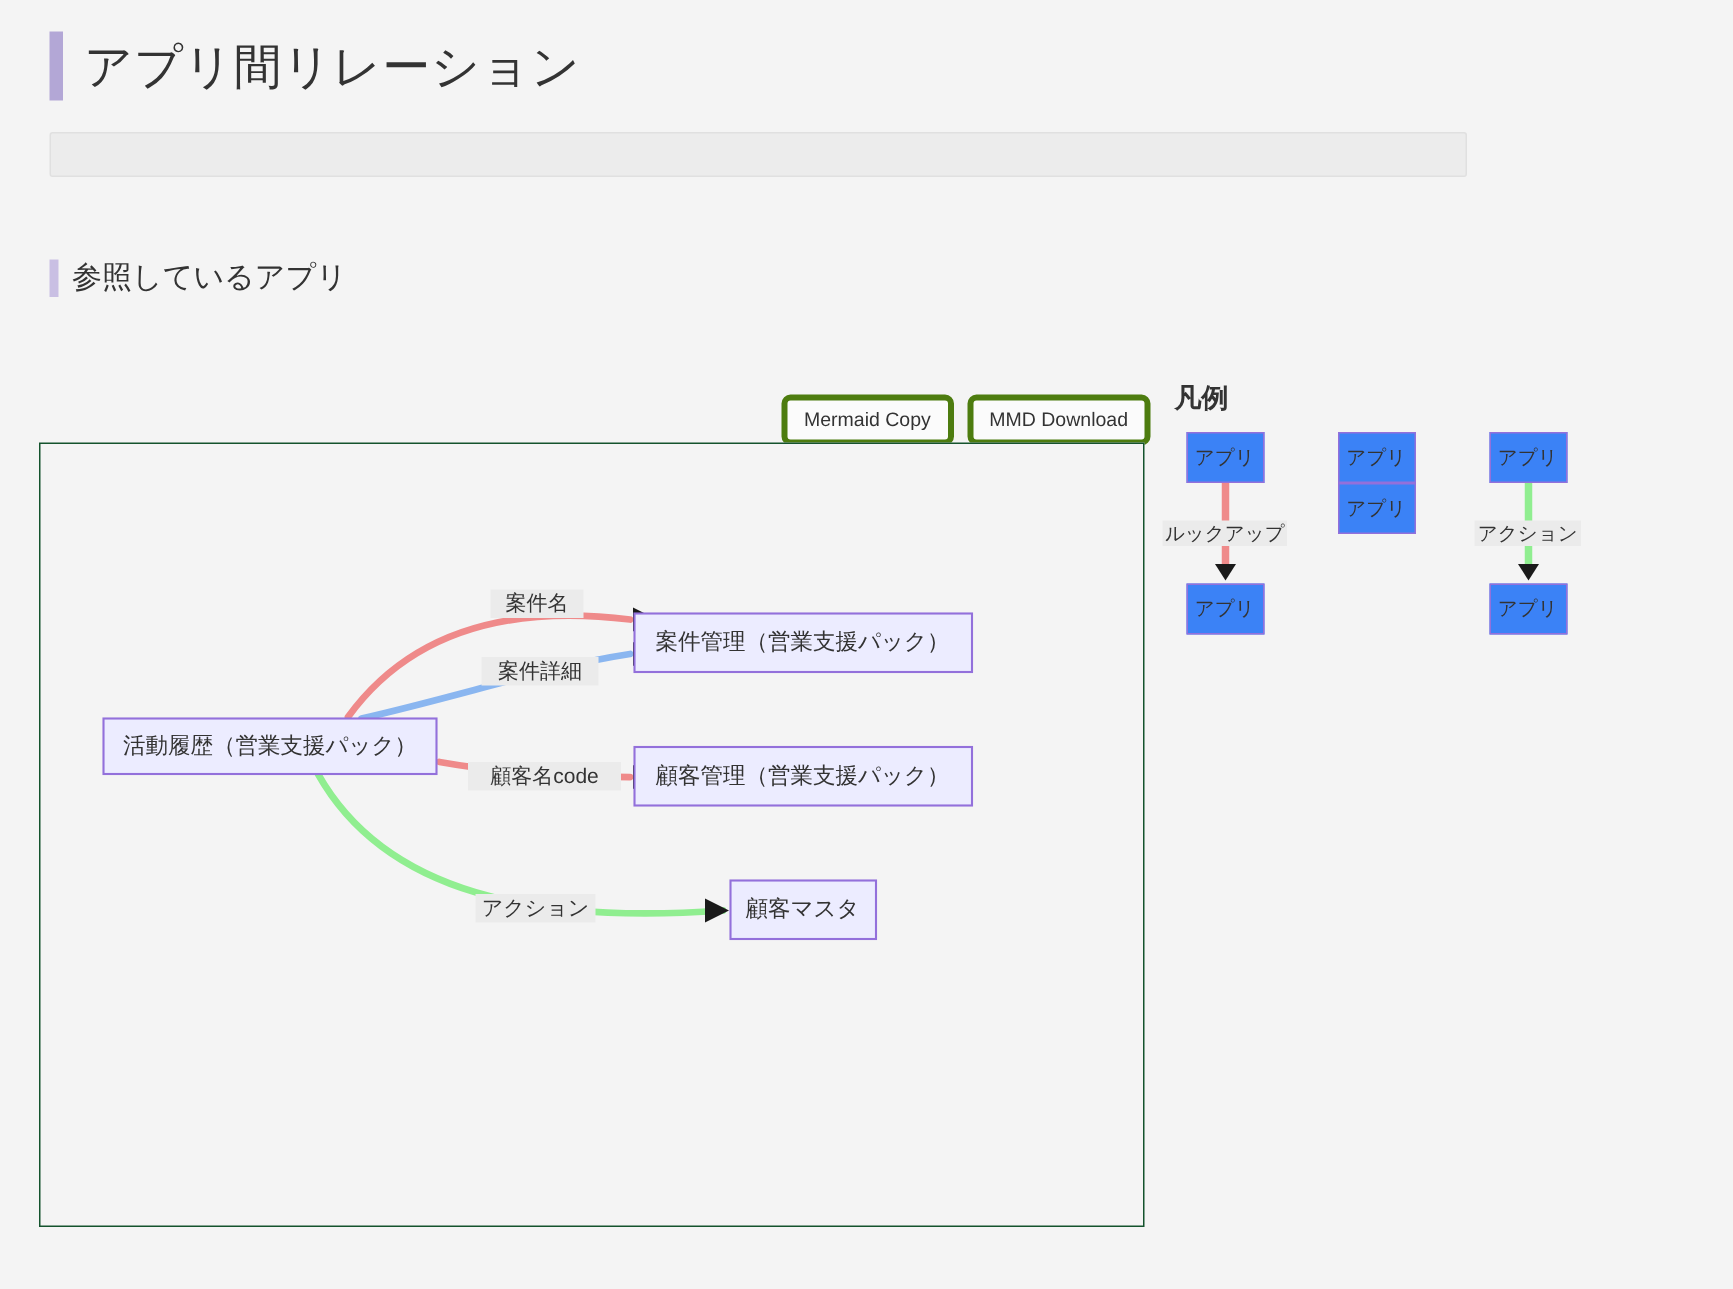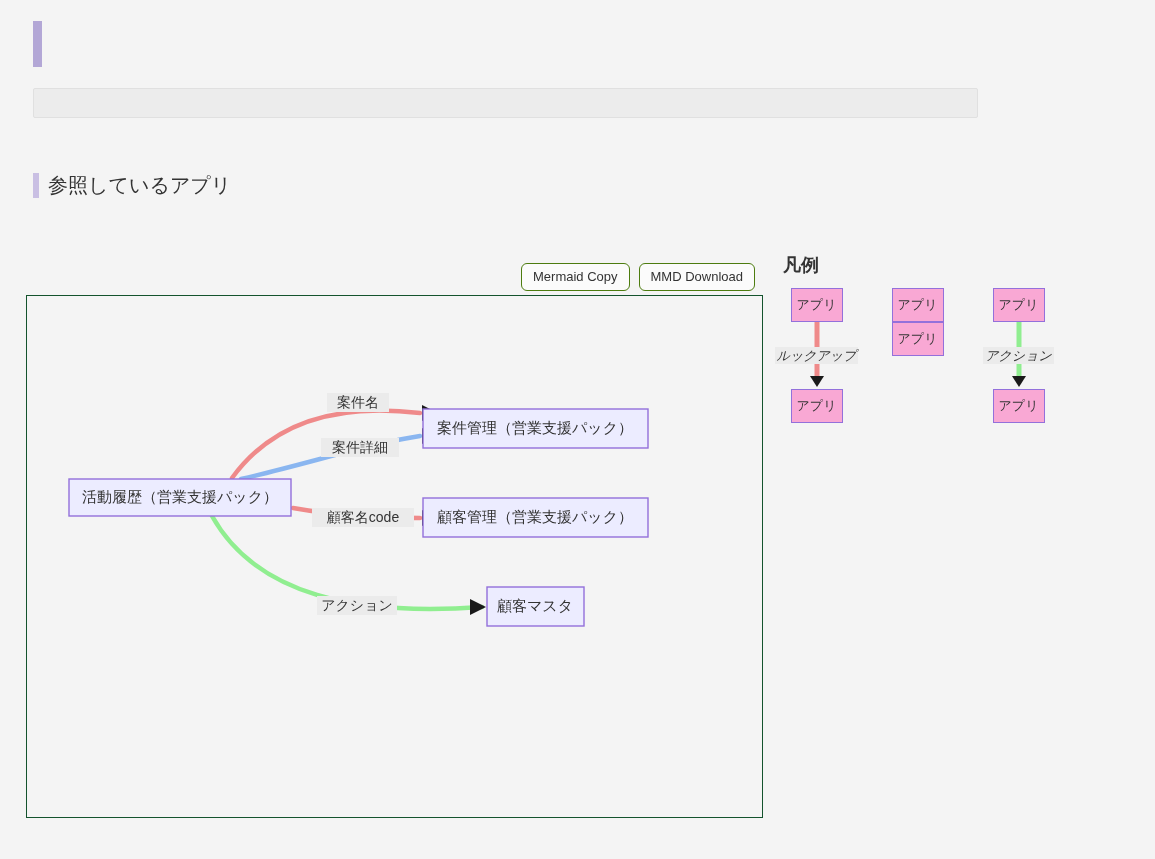--- a/index.html
+++ b/index.html
@@ -92,21 +92,21 @@
   
   .toolbar {
     position: absolute;
     left: 521px;
     top: 263px;
     display: flex;
     gap: 9px;
   }
   .tool-btn {
     background: #fbfbfb;
-    border: 1px solid #4d7c0f;
+    border: 4px solid #4d7c0f;
     border-radius: 6px;
     font-family: "Liberation Sans", sans-serif;
     font-size: 13px;
     color: #333333;
     padding: 6px 11px;
     line-height: 1.1;
     cursor: pointer;
     white-space: nowrap;
   }
 
@@ -174,37 +174,36 @@
   .legend-col {
     width: 67px;
     display: flex;
     flex-direction: column;
     align-items: center;
     position: relative;
   }
   .legend-node {
     width: 52px;
     height: 34px;
-    background: #f9a8d4;
+    background: #3b82f6;
     border: 1.4px solid #9370db;
     box-sizing: border-box;
     display: flex;
     align-items: center;
     justify-content: center;
     font-size: 13px;
     color: #333333;
   }
   .legend-connector {
     position: relative;
     width: 100%;
     height: 67px;
     display: flex;
     align-items: center;
     justify-content: center;
-    font-style: italic;
   }
   .legend-line {
     position: absolute;
     left: 50%;
     top: 0;
     transform: translateX(-50%);
     width: 5px;
     height: 56px;
   }
   .legend-arrow {
@@ -227,20 +226,21 @@
     padding: 1px 2px;
     white-space: nowrap;
     line-height: 1.2;
   }
 </style>
 </head>
 <body>
 
 <div class="page-title-wrap">
   <div class="title-accent"></div>
+  <h1 class="page-title">アプリ間リレーション</h1>
 </div>
 
 <div class="search-bar">
   <input type="text" value="" placeholder="" style="">
 </div>
 
 <div class="section-head">
   <div class="section-accent"></div>
   <div class="section-title">参照しているアプリ</div>
 </div>

